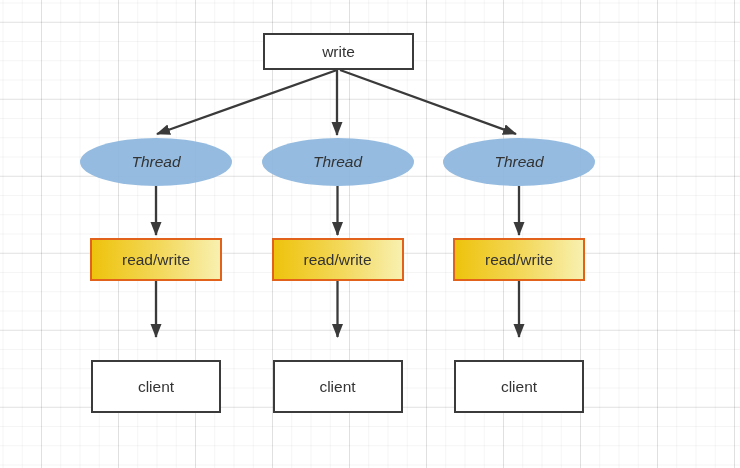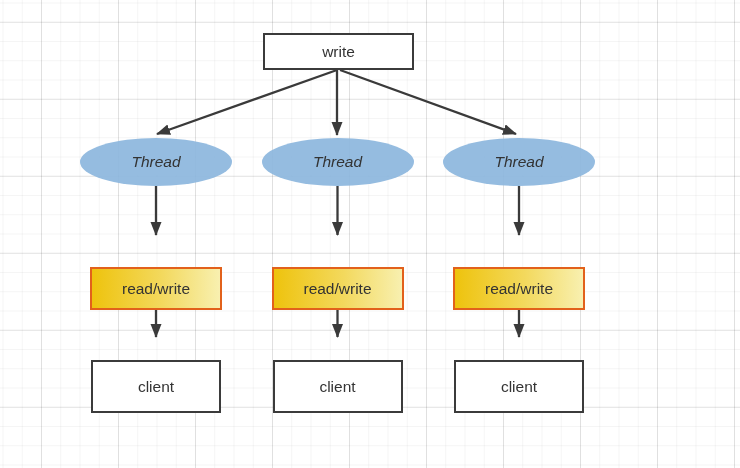--- a/index.html
+++ b/index.html
@@ -56,21 +56,20 @@
     font-style: italic;
   }
   .thread-1 { left: 80px; }
   .thread-2 { left: 261.5px; }
   .thread-3 { left: 443px; }
   .rw-box {
     width: 132px; height: 43px;
     top: 238px;
     border: 2.5px solid #e2611b;
     background: linear-gradient(90deg, #eec30d 0%, #f3d95e 55%, #f8f0b0 100%);
-    margin-top: 29px;
   }
   .rw-1 { left: 90px; }
   .rw-2 { left: 271.5px; }
   .rw-3 { left: 453px; }
   .client-box {
     width: 130px; height: 53px;
     top: 340px;
     background: #ffffff;
     border: 2.5px solid #3b3b3b;
     margin-top: 20px;

